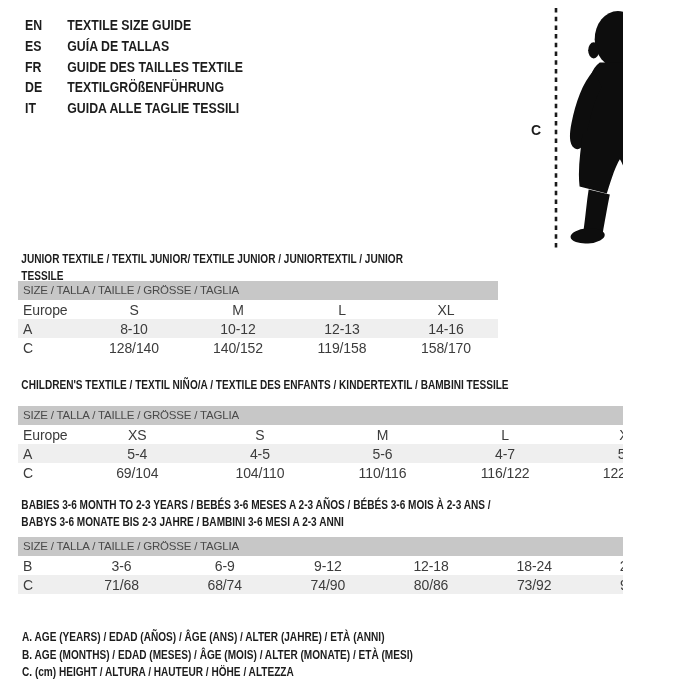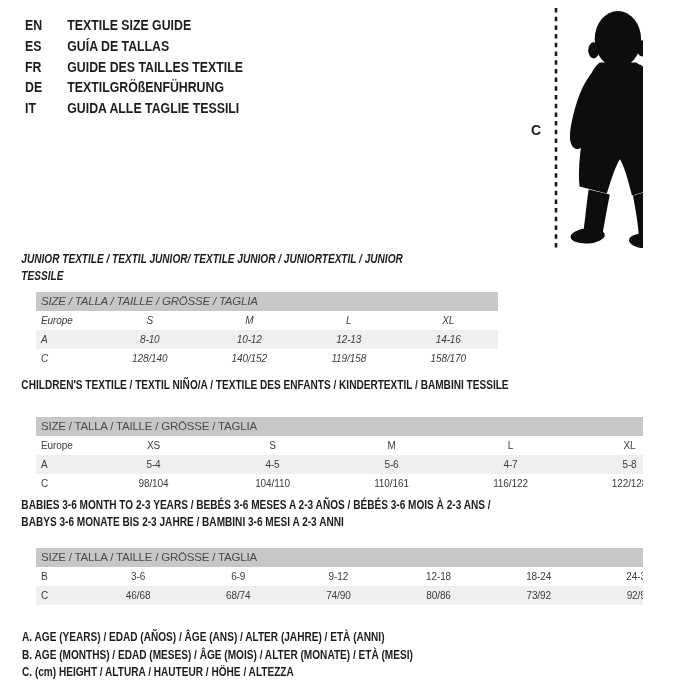--- a/index.html
+++ b/index.html
@@ -1,20 +1,19 @@
 <!DOCTYPE html>
 <html><head>
 <meta charset="utf-8">
 <style>
   html,body{margin:0;padding:0;background:#fff;}
   .canvas{
     position:relative;width:623px;height:700px;background:var(--page-bg,#fff);
     font-family:"Liberation Sans",sans-serif;color:var(--ink,#1c1c1c);
     overflow:hidden;
-    padding-left:20px;
   }
   
   .lang-list{
     position:absolute;left:25px;top:15px;
     transform:scaleX(0.88);transform-origin:0 0;
     font-weight:bold;font-size:14px;line-height:20.8px;white-space:nowrap;
   }
   .lang-row{display:flex;}
   .lang-code{width:48px;flex:0 0 48px;}
   
@@ -22,31 +21,31 @@
     position:absolute;left:531px;top:122px;font-weight:bold;font-size:14px;
   }
   .measure-line{position:absolute;left:553px;top:8px;}
   .toddler{position:absolute;left:565px;top:6px;}
   
   .section{position:absolute;left:18px;}
   .sec-title{
     margin:0;padding-left:4px;font-size:12px;font-weight:bold;line-height:17px;
     transform:scaleX(0.84);transform-origin:0 0;white-space:pre-line;
   }
-  .table-wrap{position:absolute;left:18px;right:0;margin-top:11px;}
+  .table-wrap{position:absolute;left:0;right:0;}
   .size-bar{
     height:19px;line-height:19px;background:var(--header-bar-bg,#c7c7c7);
     color:var(--header-bar-text,#4a4a4a);font-size:11.5px;padding-left:5px;
     letter-spacing:-0.2px;
   }
   table.size-table{
     width:100%;border-collapse:collapse;table-layout:fixed;
   }
   table.size-table td{
-    height:19px;padding:0;font-size:10px;color:var(--table-text,#3c3c3c);
+    height:19px;padding:0;font-size:14px;color:var(--table-text,#3c3c3c);
     text-align:center;vertical-align:middle;letter-spacing:-0.1px;
   }
   table.size-table td.rowlabel{text-align:left;padding-left:5px;}
   table.size-table tr.shaded{background:var(--row-alt-bg,#efefef);}
   
   .footnotes{
     position:absolute;left:22px;top:629px;font-weight:bold;font-size:12px;
     line-height:17.6px;transform:scaleX(0.84);transform-origin:0 0;white-space:nowrap;
   }
 </style>
@@ -100,21 +99,21 @@
       <path d="M17,126 C15,144 12,162 14,179 L41,186 C46,170 50,158 54,152 C58,158 62,172 66,188 L92,180 C95,162 93,144 92,126 Z"></path>
 
       <path d="M23,182 L44,187 C41,202 39,214 37,225 L18,222 C20,208 21,194 23,182 Z"></path>
       <ellipse cx="22" cy="228" rx="17" ry="7.5" transform="rotate(-4 22 228)"></ellipse>
 
       <path d="M67,188 L89,182 C91,200 92,216 92,229 L73,231 C72,214 69,200 67,188 Z"></path>
       <ellipse cx="80" cy="233" rx="17" ry="7.5" transform="rotate(3 80 233)"></ellipse>
     </g>
   </svg>
 
-  <section class="section" style="top:251px;width:480px;font-style:italic;">
+  <section class="section" style="top:251px;width:480px;">
     <h3 class="sec-title">JUNIOR TEXTILE / TEXTIL JUNIOR/ TEXTILE JUNIOR / JUNIORTEXTIL / JUNIOR TESSILE</h3>
     <div class="table-wrap" style="top:30px;">
       <div class="size-bar">SIZE / TALLA / TAILLE / GRÖSSE / TAGLIA</div>
       <table class="size-table">
         <colgroup>
             <col style="width:64px;">
           </colgroup>
         <tbody>
             <tr>
               <td class="rowlabel">Europe</td>
@@ -162,23 +161,23 @@
             <tr class="shaded">
               <td class="rowlabel">A</td>
               <td>5-4</td>
               <td>4-5</td>
               <td>5-6</td>
               <td>4-7</td>
               <td>5-8</td>
             </tr>
             <tr>
               <td class="rowlabel">C</td>
-              <td>98/104</td>
+              <td>69/104</td>
               <td>104/110</td>
-              <td>110/161</td>
+              <td>110/116</td>
               <td>116/122</td>
               <td>122/128</td>
             </tr>
           </tbody>
       </table>
     </div>
   </section>
 
   <section class="section" style="top:497px;width:671px;">
     <h3 class="sec-title">BABIES 3-6 MONTH TO 2-3 YEARS / BEBÉS 3-6 MESES A 2-3 AÑOS / BÉBÉS 3-6 MOIS À 2-3 ANS /
@@ -194,21 +193,21 @@
               <td class="rowlabel">B</td>
               <td>3-6</td>
               <td>6-9</td>
               <td>9-12</td>
               <td>12-18</td>
               <td>18-24</td>
               <td>24-36</td>
             </tr>
             <tr class="shaded">
               <td class="rowlabel">C</td>
-              <td>46/68</td>
+              <td>71/68</td>
               <td>68/74</td>
               <td>74/90</td>
               <td>80/86</td>
               <td>73/92</td>
               <td>92/98</td>
             </tr>
           </tbody>
       </table>
     </div>
   </section>

